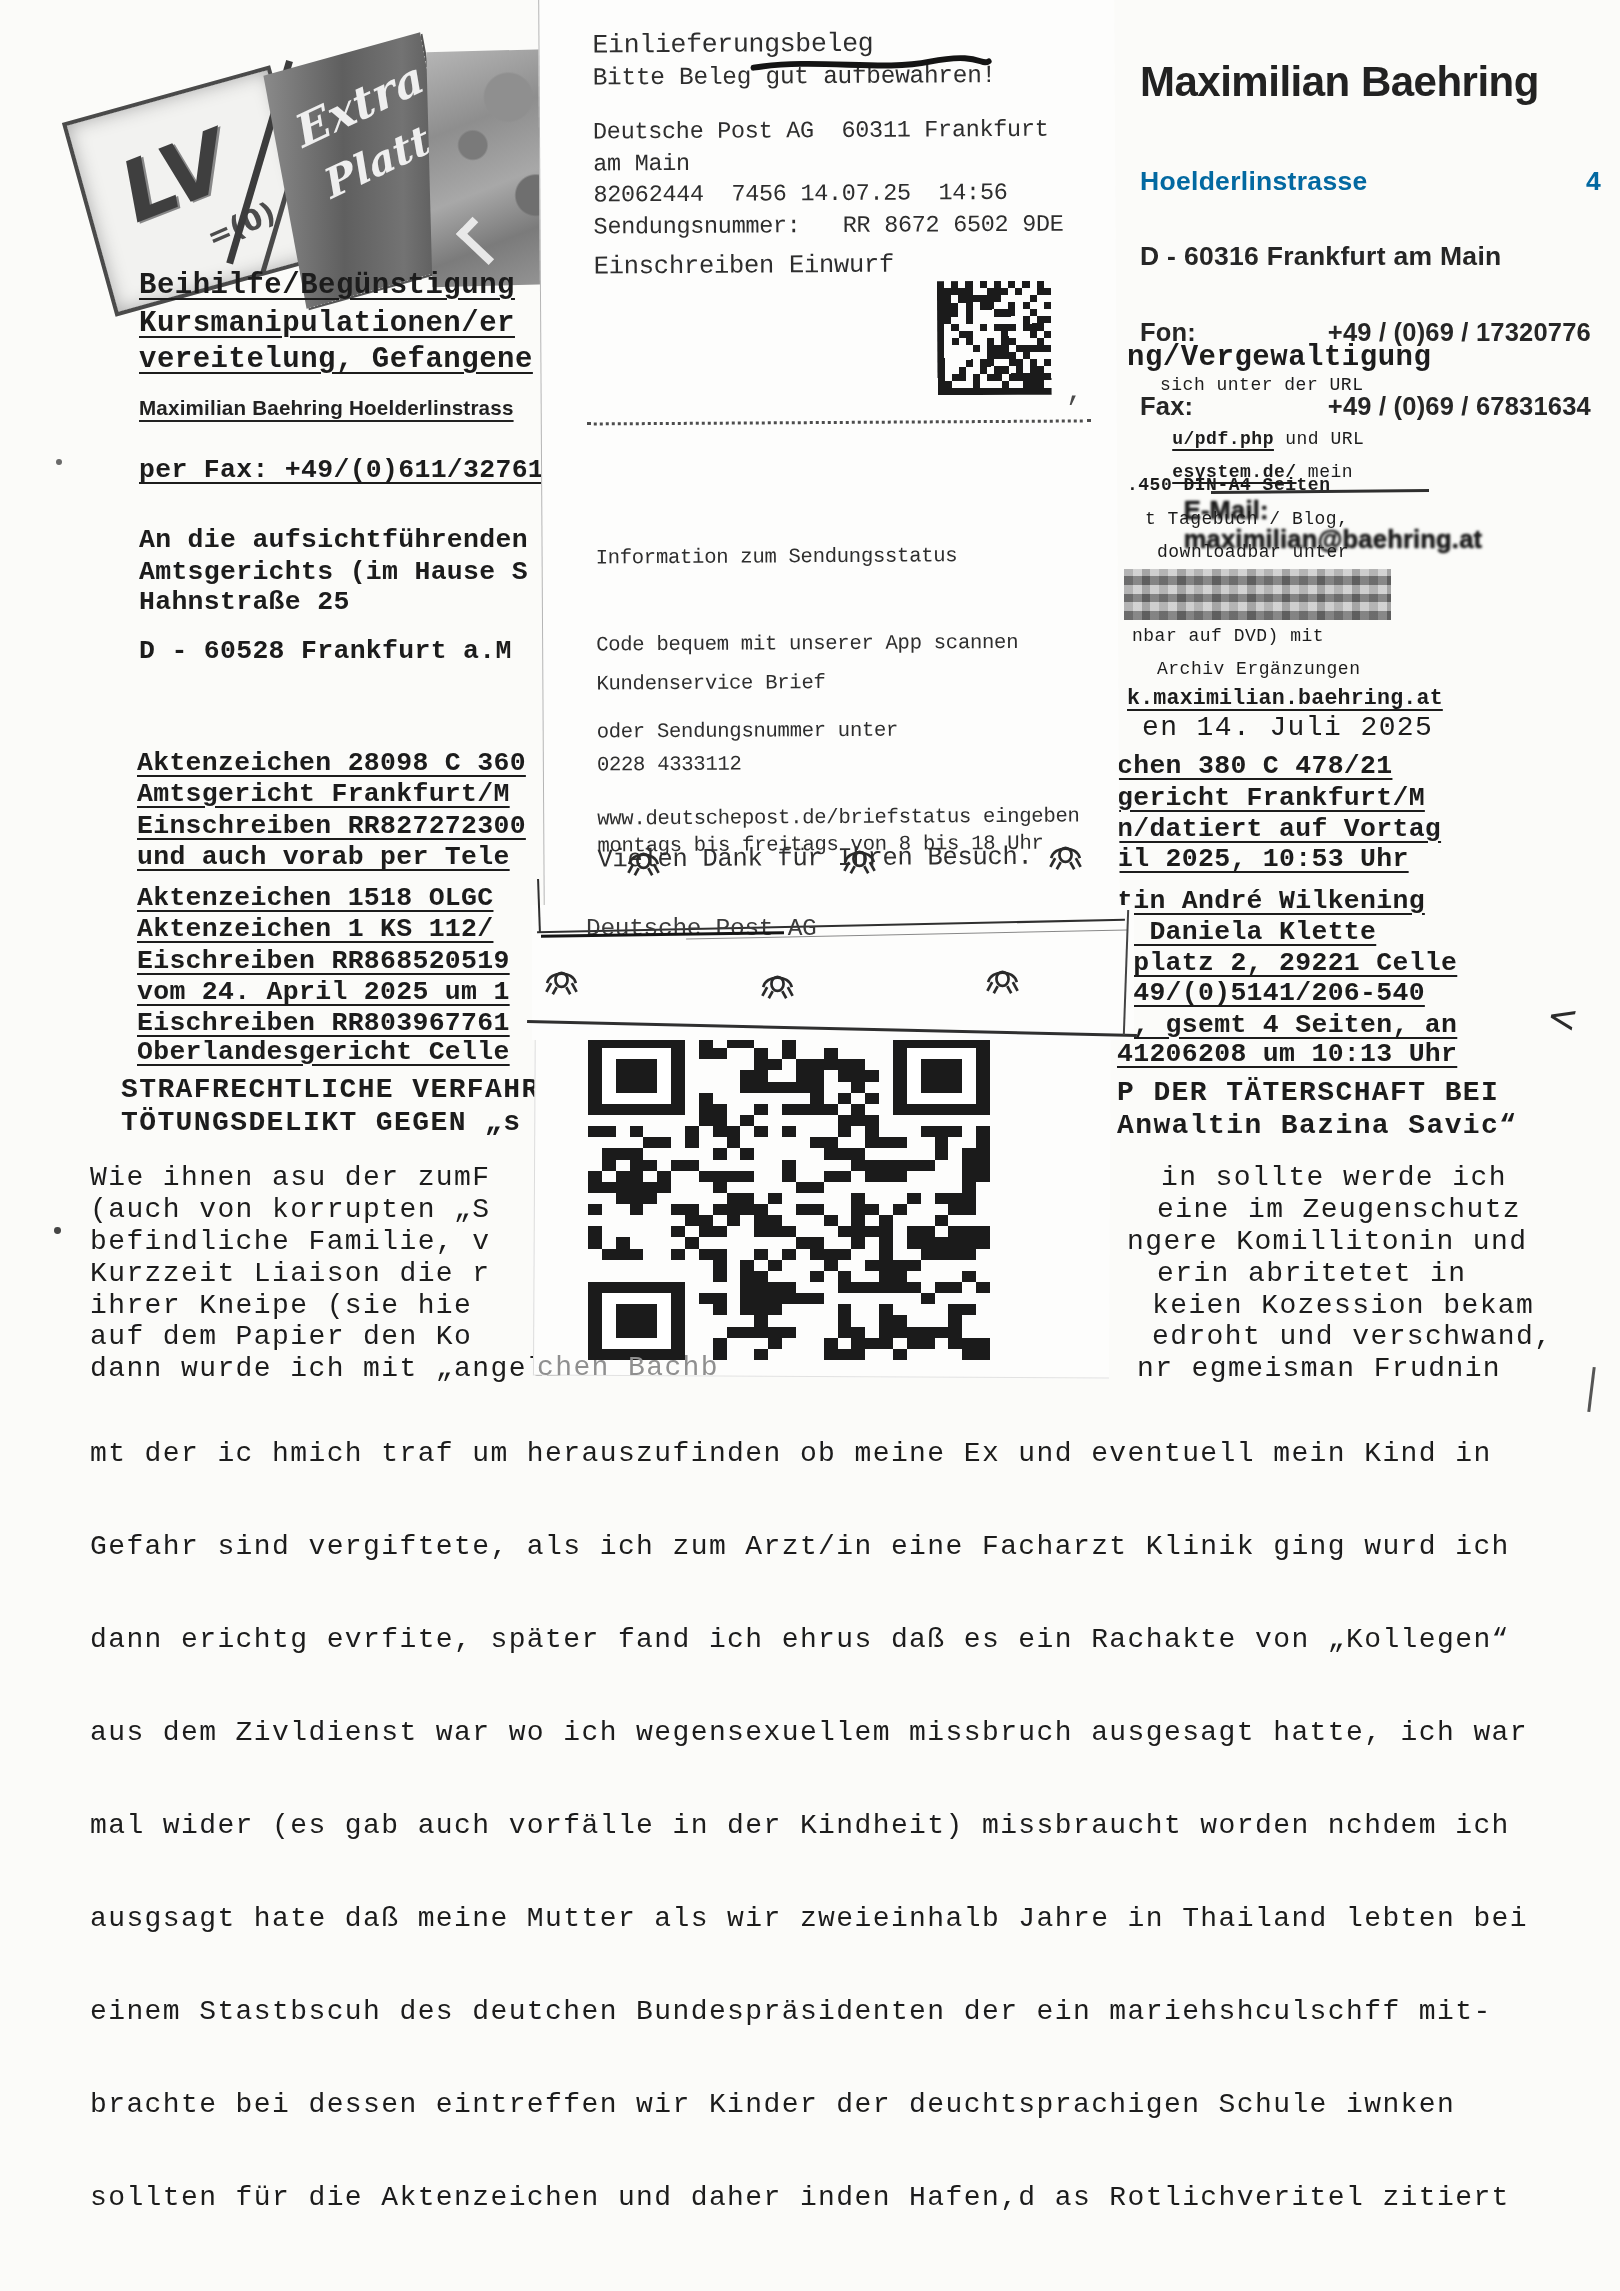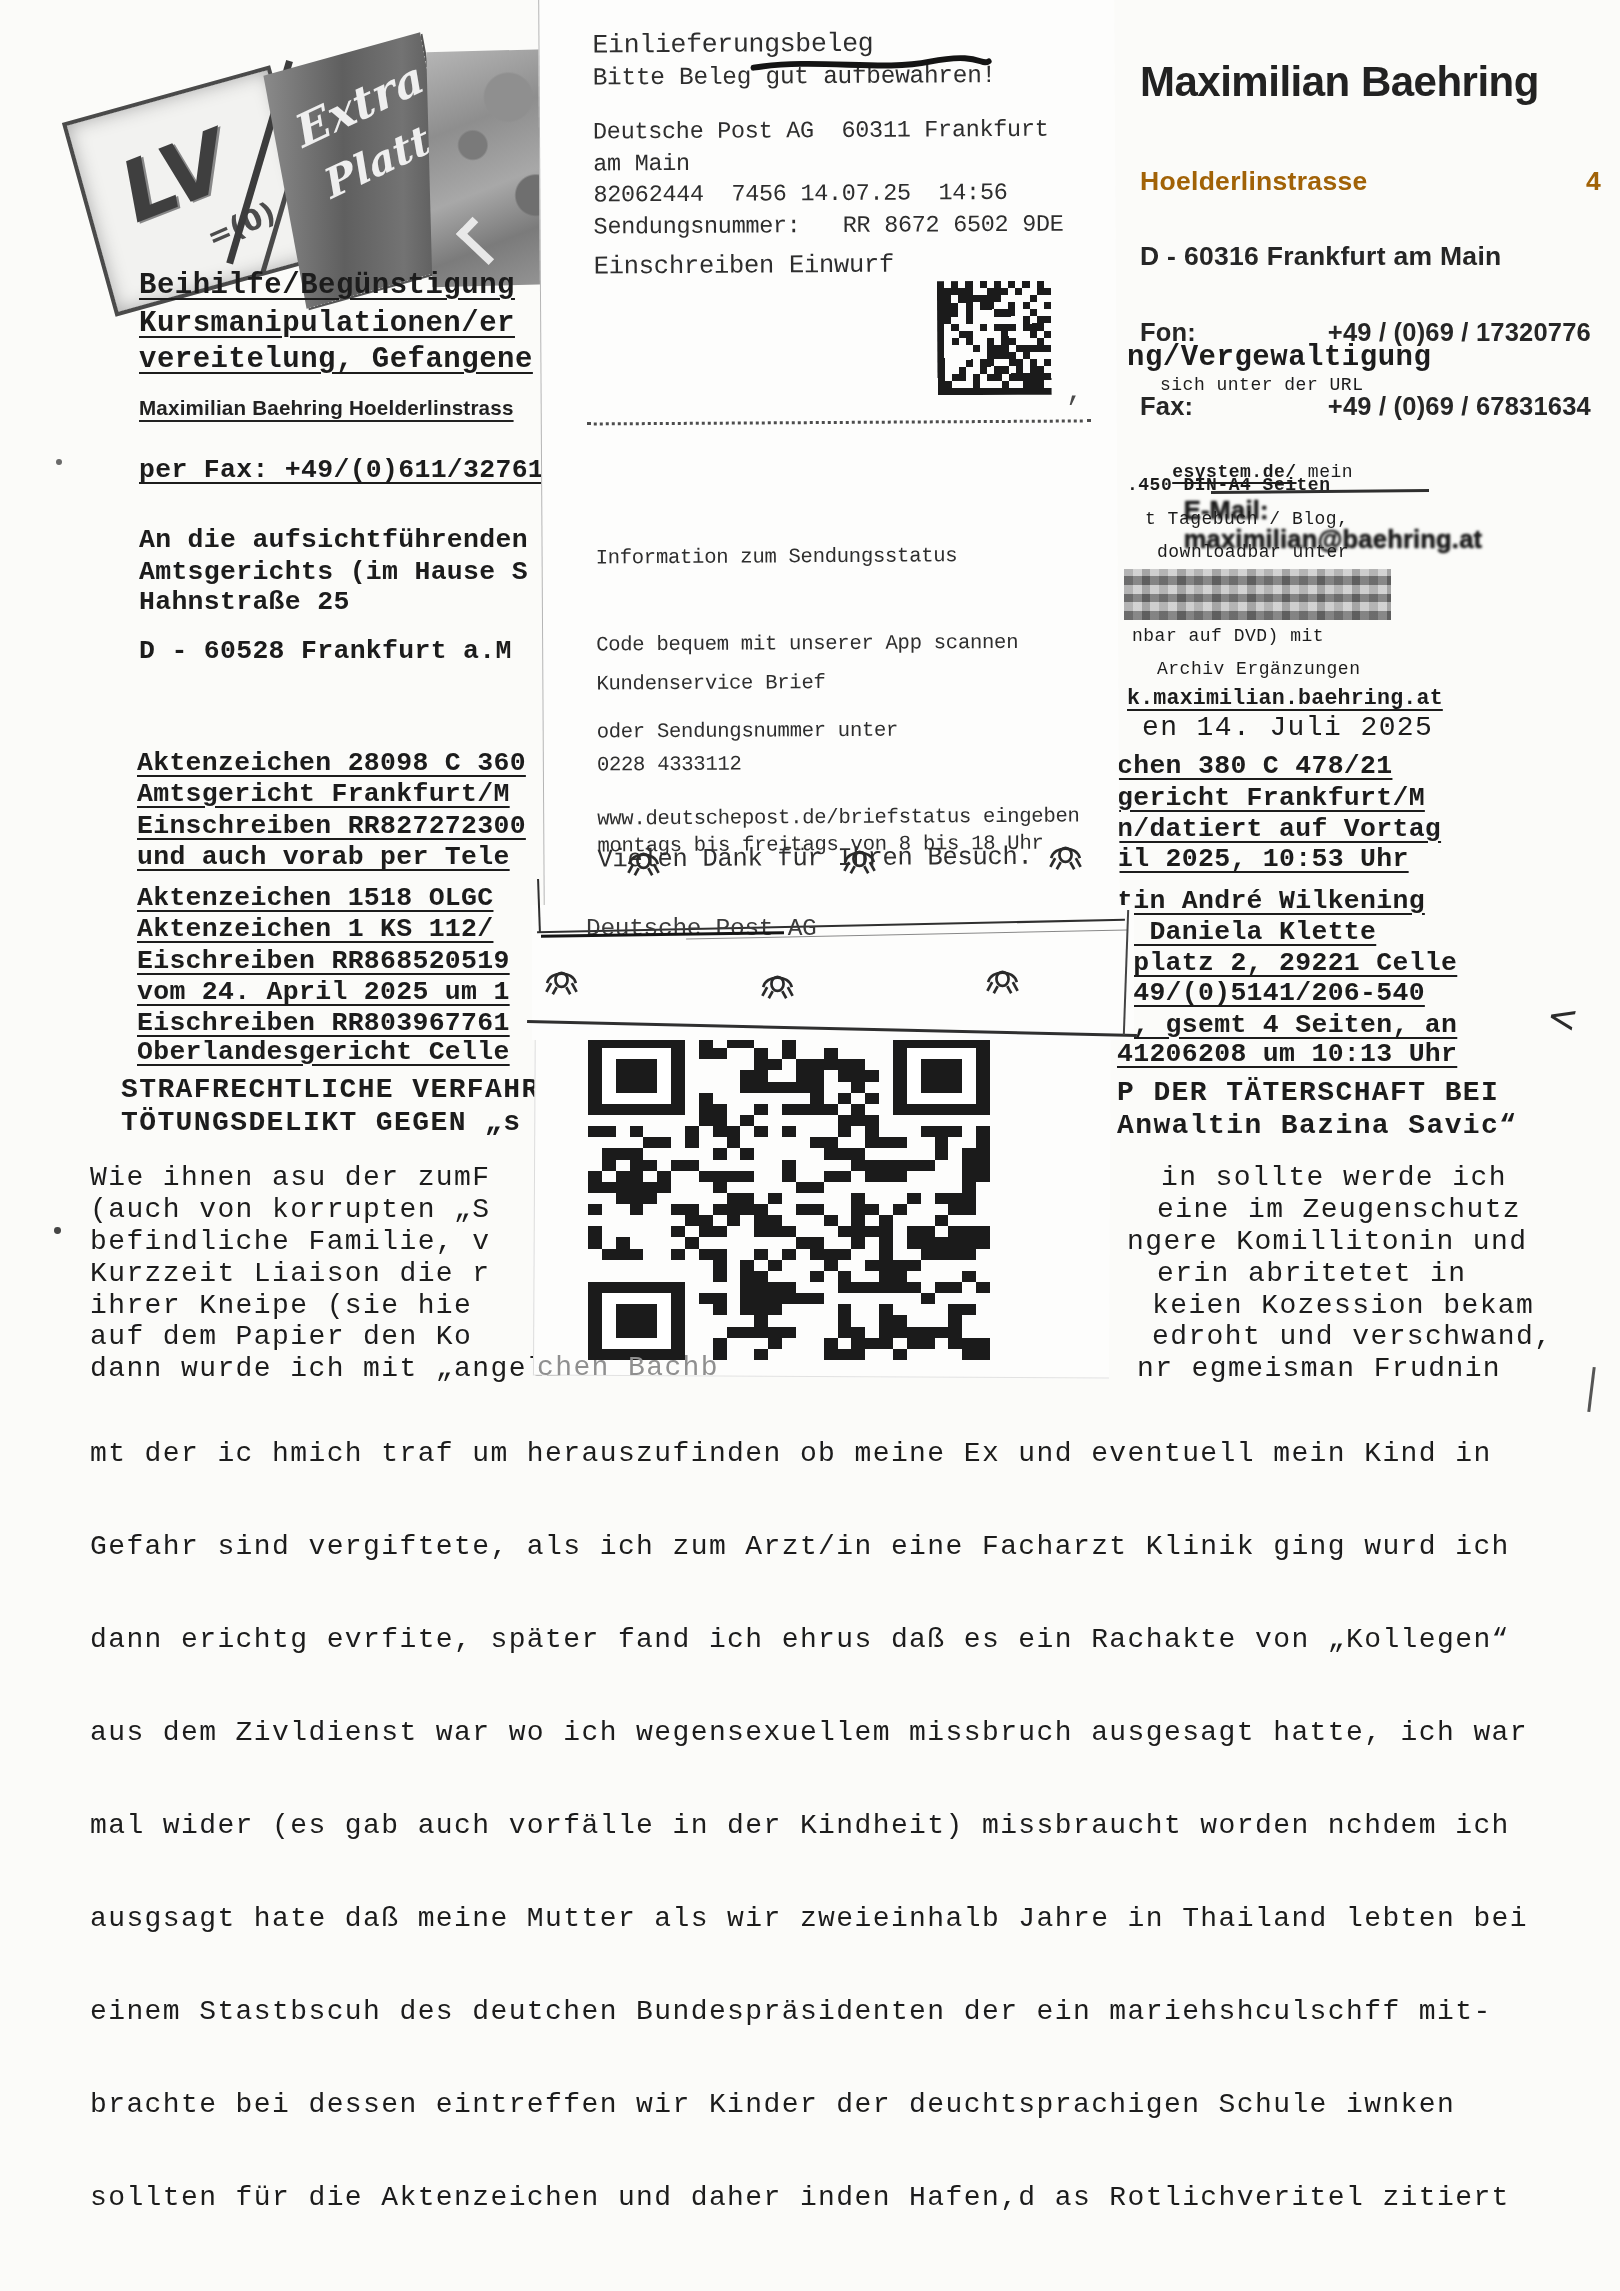--- a/index.html
+++ b/index.html
@@ -57,21 +57,21 @@
         radial-gradient(circle at 72% 62%,#6f6f6f 0 19.6px,transparent 21.6px),
         radial-gradient(circle at 30% 40%,#7a7a7a 0 13.7px,transparent 15.7px),
         radial-gradient(circle at 55% 20%,#8f8f8f 0 23.5px,transparent 25.5px),
         linear-gradient(160deg,#b5b5b5,#8e8e8e 30%,#a8a8a8 55%,#7b7b7b 75%,#999999);">
       <div class="abs" style="left:27.4px;top:178px;width:45px;height:23.5px;border-left:8.8px solid #e8e8e8;border-bottom:8.8px solid #e8e8e8;transform:rotate(45deg);"></div>
     </div>
   </div>
 
   <div class="abs" style="left:1140px;top:21.6px;width:461px;">
     <div class="sans b" style="font-size:42px;letter-spacing:-0.5px;color:#222;">Maximilian Baehring</div>
-    <div class="flexrow sans b fs27" style="margin-top:24.5px;color:#a16207;gap:16px;">
+    <div class="flexrow sans b fs27" style="margin-top:24.5px;color:#0369a1;gap:16px;">
       <span>Hoelderlinstrasse</span>
       <span>4</span>
     </div>
     <div class="sans b fs27" style="margin-top:7.8px;color:#262626;">D - 60316 Frankfurt am Main</div>
     <div class="flexrow sans b fs26" style="margin-top:9.8px;color:#262626;width:451px;">
       <span>Fon:</span>
       <span>+49 / (0)69 / 17320776</span>
     </div>
     <div class="flexrow sans b fs26" style="margin-top:9.8px;color:#262626;width:451px;">
       <span>Fax:</span>
@@ -88,20 +88,23 @@
   <div class="abs tw b u fs30" style="left:139px;top:343px;">vereitelung, Gefangene</div>
   <div class="abs sans b u fs21" style="left:139px;top:396px;color:#222;">Maximilian Baehring Hoelderlinstrass</div>
   <div class="abs tw b u fs27" style="left:139px;top:455px;">per Fax: +49/(0)611/32761-</div>
   <div class="abs tw b fs27" style="left:139px;top:525px;">An die aufsichtführenden</div>
   <div class="abs tw b fs27" style="left:139px;top:557px;">Amtsgerichts (im Hause S</div>
   <div class="abs tw b fs27" style="left:139px;top:587px;">Hahnstraße 25</div>
   <div class="abs tw b fs27" style="left:139px;top:636px;">D - 60528 Frankfurt a.M</div>
 
   <div class="abs tw b fs30" style="left:1127px;top:341px;">ng/Vergewaltigung</div>
   <div class="abs tw fs28" style="left:1160px;top:375px;">sich unter der URL</div>
+  <div class="abs tw fs28" style="left:1127px;top:409px;">
+    <span class="b u">u/pdf.php</span><span> und URL</span>
+  </div>
   <div class="abs tw fs28" style="left:1127px;top:442px;">
     <span class="b u">esystem.de/</span><span> mein</span>
   </div>
   <div class="abs tw b fs28" style="left:1127px;top:475px;">.450 DIN-A4 Seiten</div>
   <div class="hline" style="left:1211px;top:490px;width:218px;height:2.9px;transform:rotate(-.5deg);"></div>
   <div class="abs tw fs28" style="left:1145px;top:509px;">t Tagebuch / Blog,</div>
   <div class="abs tw fs28" style="left:1157px;top:542px;">downloadbar unter</div>
   <div class="abs mosaic" style="left:1124px;top:569px;width:267px;height:51px;"></div>
   <div class="abs tw fs28" style="left:1132px;top:626px;">nbar auf DVD) mit</div>
   <div class="abs tw fs28" style="left:1157px;top:659px;">Archiv Ergänzungen</div>

